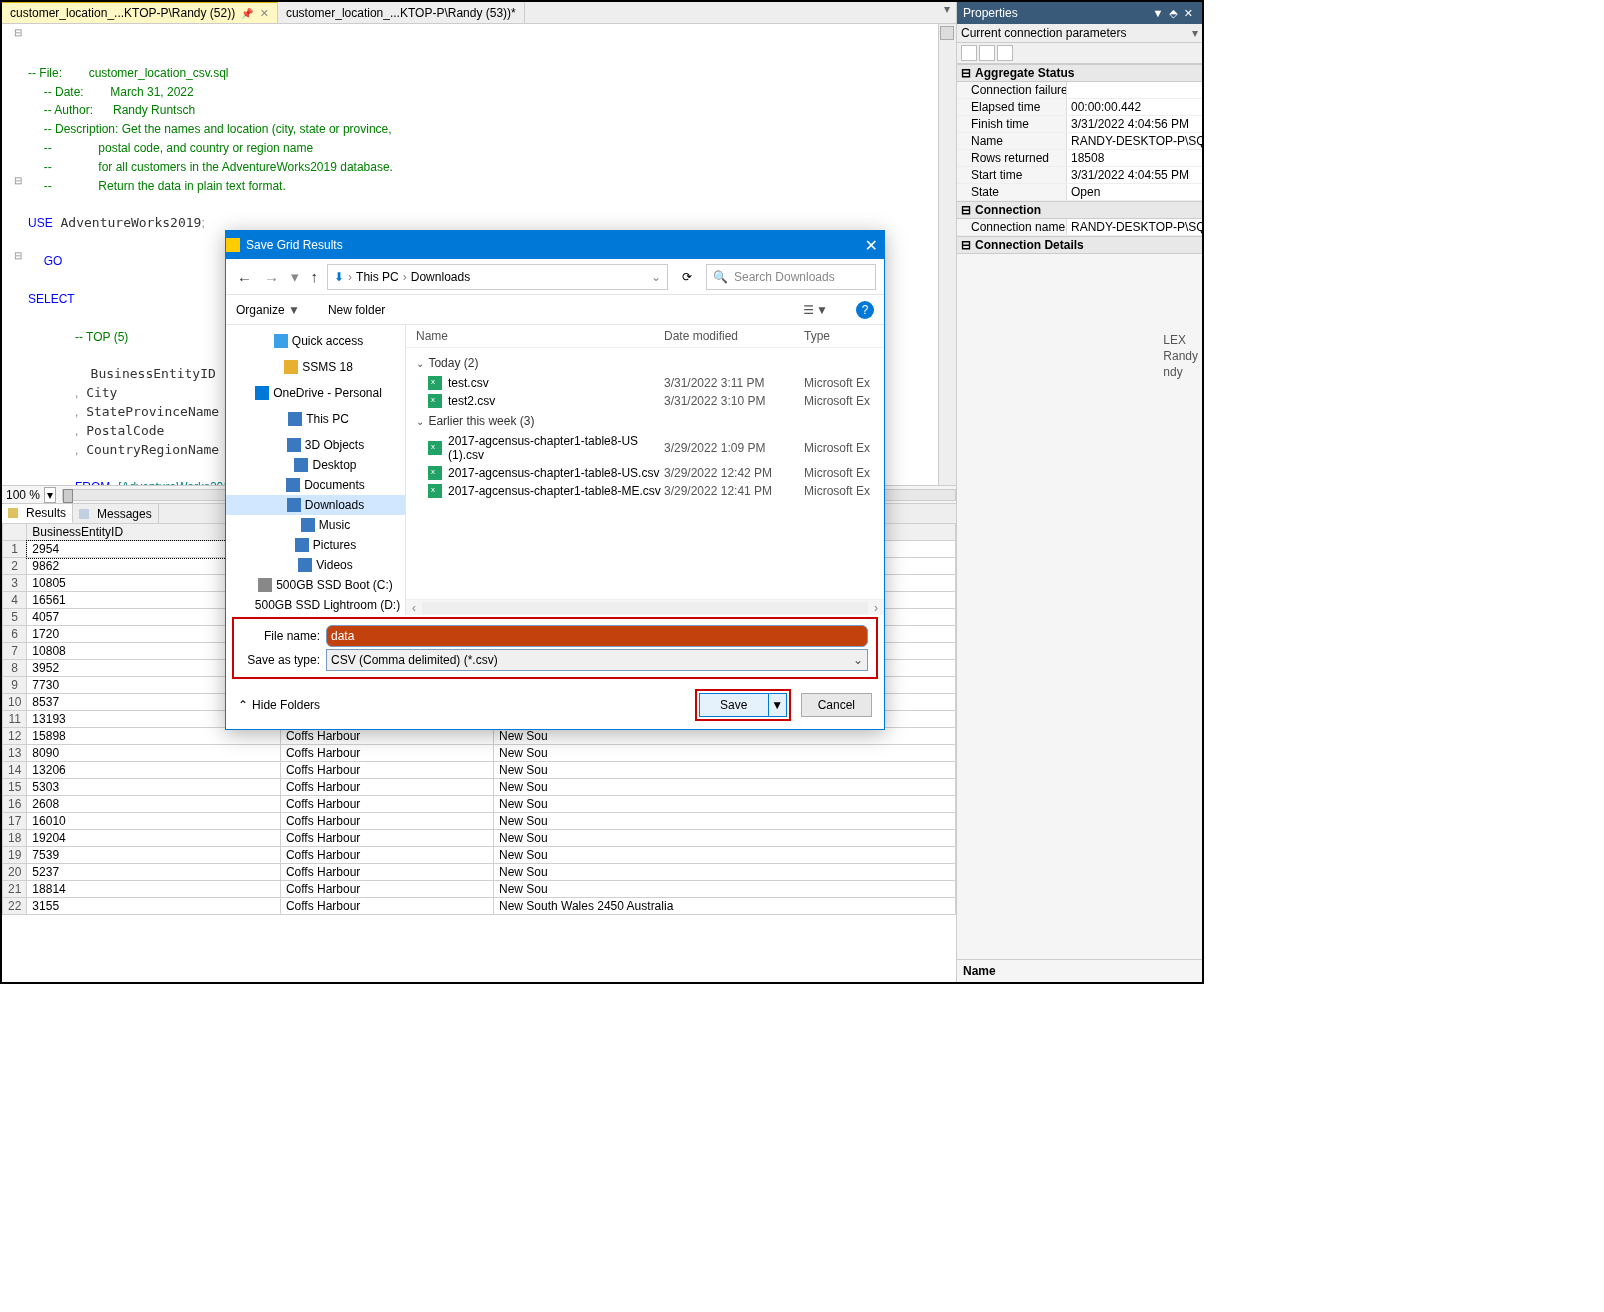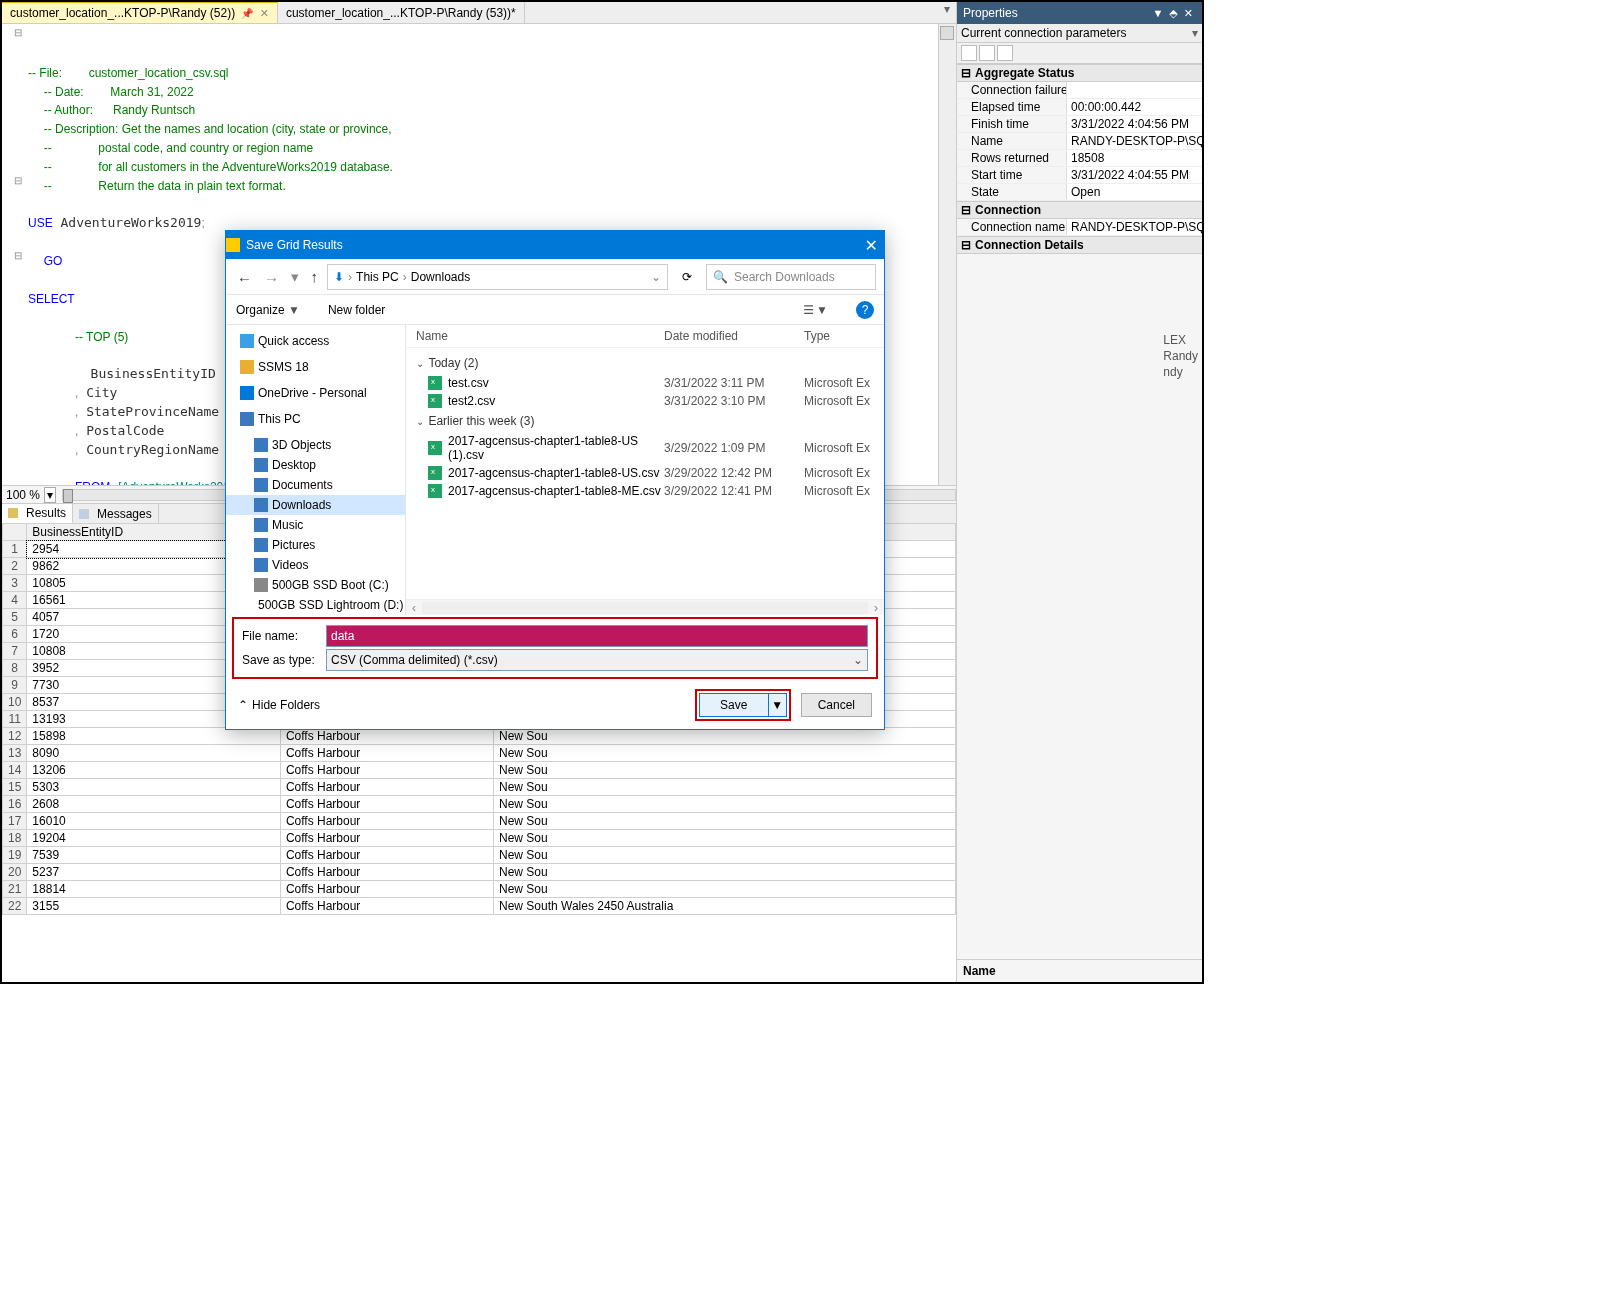--- a/index.html
+++ b/index.html
@@ -74,40 +74,40 @@
 .dlg-nav .crumb{ display:flex; align-items:center; gap:4px; border:1px solid #ccc; padding:3px 6px; flex:1; height:26px;}
 .dlg-nav .crumb .sep{ color:#888;}
 .dlg-nav .refresh{ width:26px; text-align:center;}
 .dlg-nav .search{ border:1px solid #ccc; height:26px; width:170px; display:flex; align-items:center; padding:0 6px; color:#888; gap:6px;}
 .dlg-toolbar{ height:30px; display:flex; align-items:center; padding:0 10px; gap:28px; border-bottom:1px solid #e5e5e5;}
 .dlg-toolbar .spacer{flex:1;}
 .dlg-toolbar .viewbtn{ display:flex; gap:2px; align-items:center; color:#555;}
 .dlg-toolbar .help{ width:18px; height:18px; border-radius:50%; background:#0078d7; color:#fff; text-align:center; line-height:18px; font-size:12px;}
 .dlg-body{ flex:1; display:flex; min-height:0;}
 .dlg-side{ width:180px; border-right:1px solid #e5e5e5; overflow-y:auto; padding:6px 0; position:relative;}
-.dlg-side .item{ padding:3px 8px 3px 14px; display:flex; align-items:center; gap:4px; white-space:nowrap;}
+.dlg-side .item{ padding:3px 8px 3px 14px; display:flex; align-items:center; gap:4px; white-space:nowrap;justify-content:center;}
 .dlg-side .item.sel{ background:#d0e7ff;}
 .dlg-side .item.sub{ padding-left:28px;}
 .dlg-side .ic{ width:14px; height:14px; display:inline-block;}
 .dlg-files{ flex:1; display:flex; flex-direction:column; min-width:0;}
 .dlg-filehdr{ display:flex; padding:4px 10px; color:#555; border-bottom:1px solid #f0f0f0; font-size:12px;}
 .dlg-filehdr .c1{ flex:1;} .dlg-filehdr .c2{ width:140px;} .dlg-filehdr .c3{ width:70px;}
 .dlg-filelist{ flex:1; overflow:auto; padding:4px 0;}
 .dlg-group{ padding:4px 10px; color:#333; display:flex; align-items:center; gap:4px;}
 .dlg-group .chev{ color:#555; font-size:10px;}
 .dlg-file{ display:flex; padding:2px 10px 2px 22px; align-items:center;}
 .dlg-file .ic{ width:14px; height:14px; background:#21a366; margin-right:6px; position:relative;}
 .dlg-file .ic::after{content:"x"; color:#fff; font-size:8px; position:absolute; left:3px; top:1px;}
 .dlg-file .c1{ flex:1;} .dlg-file .c2{ width:140px; color:#555;} .dlg-file .c3{ width:70px; color:#555; white-space:nowrap; overflow:hidden;}
 .dlg-hscroll{ height:16px; border-top:1px solid #eee; background:#f5f5f5; display:flex; align-items:center;}
 .dlg-hscroll .lt,.dlg-hscroll .rt{ width:16px; text-align:center; color:#888;}
 .dlg-hscroll .tr{ flex:1; background:#eee; height:12px;}
 .dlg-bottom{ border:2px solid #c00; margin:2px 6px; padding:4px 8px;}
 .dlg-bottom .row{ display:flex; align-items:center; gap:6px; margin:2px 0;}
-.dlg-bottom .lbl{ width:78px; }
+.dlg-bottom .lbl{ width:78px; text-align:right;}
 .dlg-bottom input,.dlg-bottom .combo{ flex:1; border:1px solid #7a9ac0; padding:2px 4px; height:22px; font-size:12px;}
 .dlg-bottom input{ background:#fff; color:#0066cc;}
 .dlg-bottom input::selection{ background:#0078d7; color:#fff;}
 .dlg-bottom .combo{ display:flex; align-items:center; background:#f0f0f0;}
 .dlg-bottom .combo .dd{ margin-left:auto; color:#555;}
 .dlg-actions{ display:flex; align-items:center; padding:8px 12px; gap:10px;}
 .dlg-actions .hide{ display:flex; align-items:center; gap:4px;}
 .dlg-actions .spacer{flex:1;}
 .dlg-actions .btn{ border:1px solid #aaa; background:#e8e8e8; padding:4px 16px; min-width:70px; text-align:center;}
 .dlg-actions .save-wrap{ border:2px solid #c00; padding:2px; display:flex;}
@@ -527,21 +527,21 @@
       <div class="dlg-hscroll">
           <span class="lt">‹</span>
           <div class="tr"></div>
           <span class="rt">›</span>
         </div>
     </div>
   </div>
   <div class="dlg-bottom">
     <div class="row">
       <span class="lbl">File name:</span>
-      <input style="color: rgb(255, 255, 255); background: #be185d;" value="data">
+      <input style="color: rgb(255, 255, 255); background: #c2410c; border-radius: 6px;" value="data">
     </div>
     <div class="row">
       <span class="lbl">Save as type:</span>
       <div class="combo">
         <span>CSV (Comma delimited) (*.csv)</span>
         <span class="dd">⌄</span>
       </div>
     </div>
   </div>
   <div class="dlg-actions">

